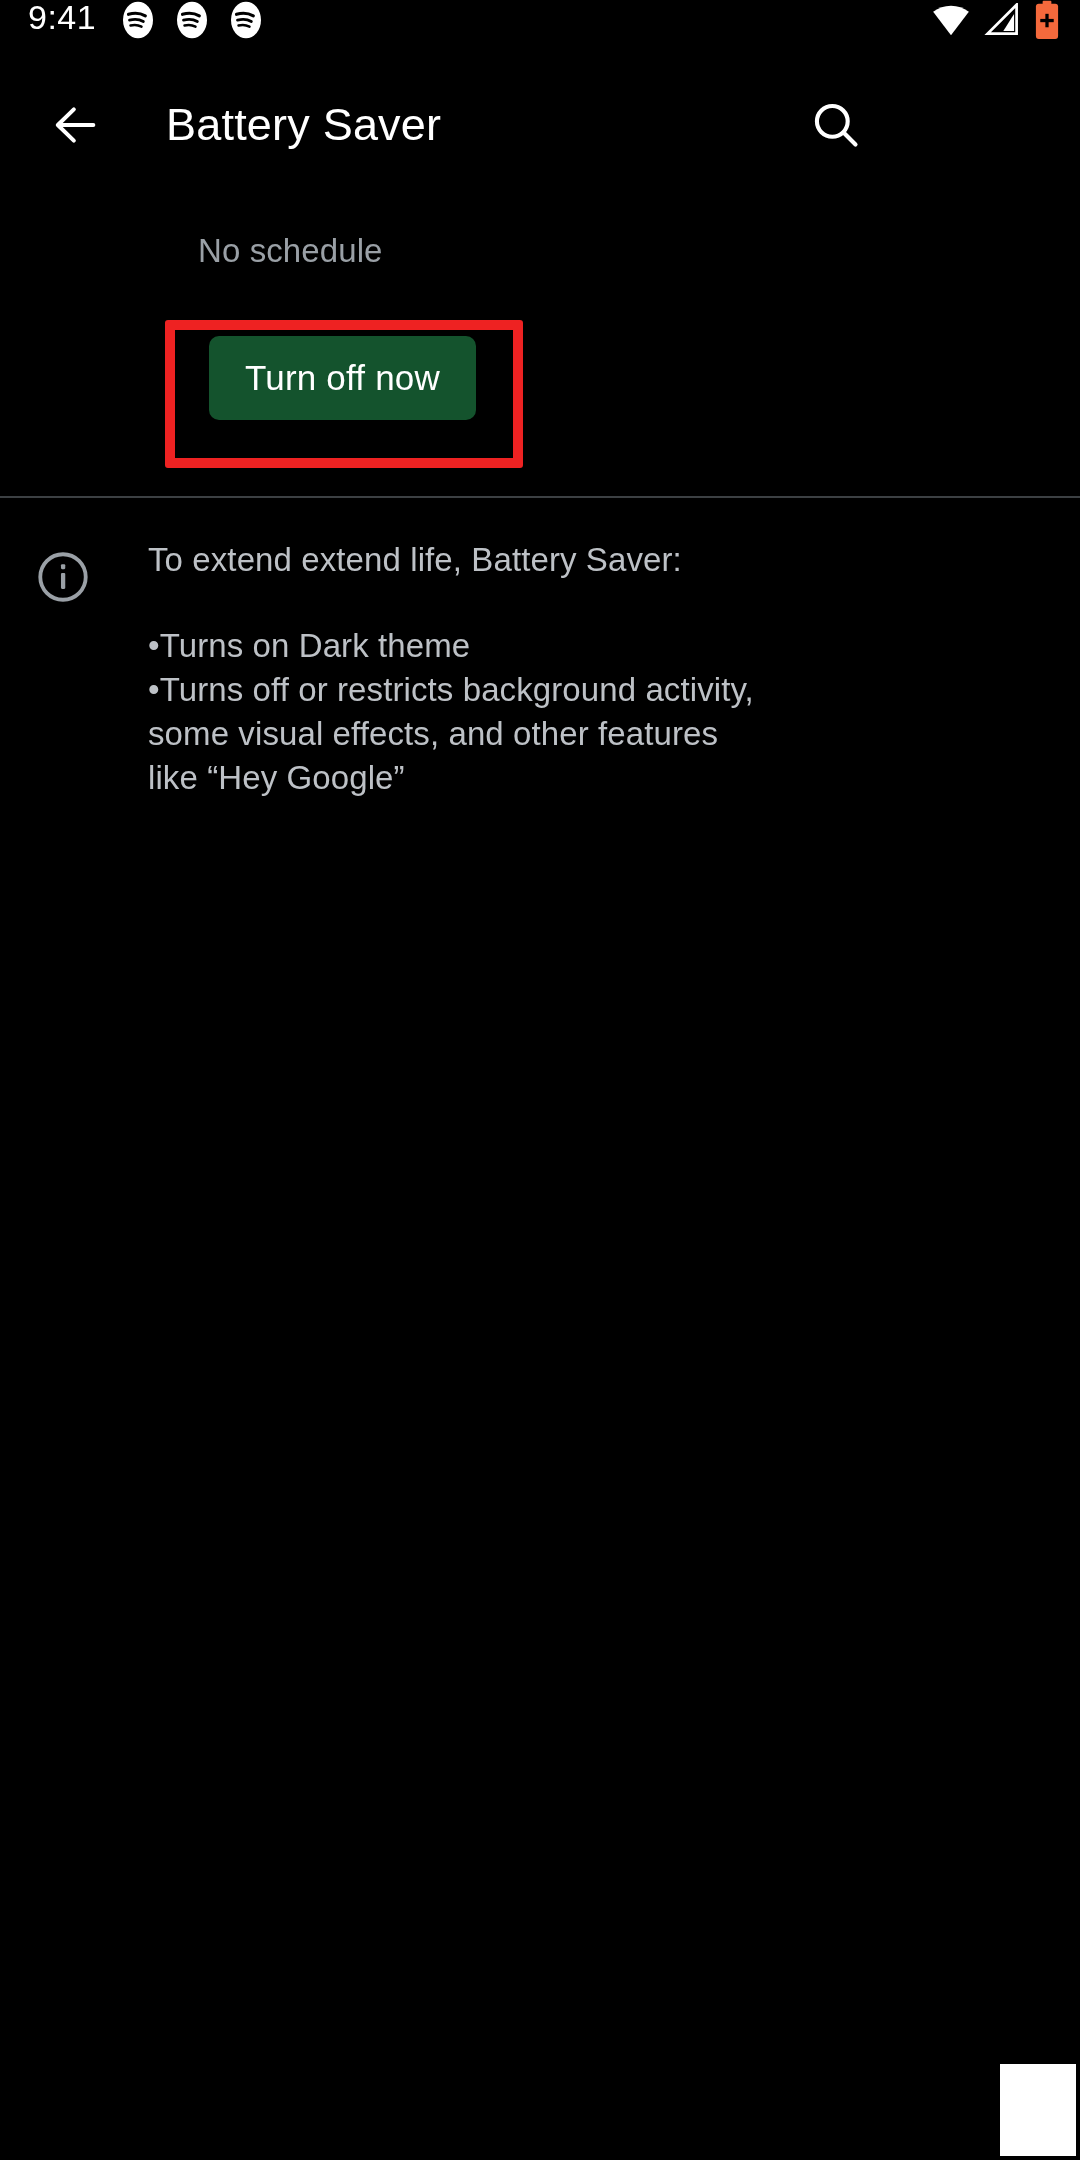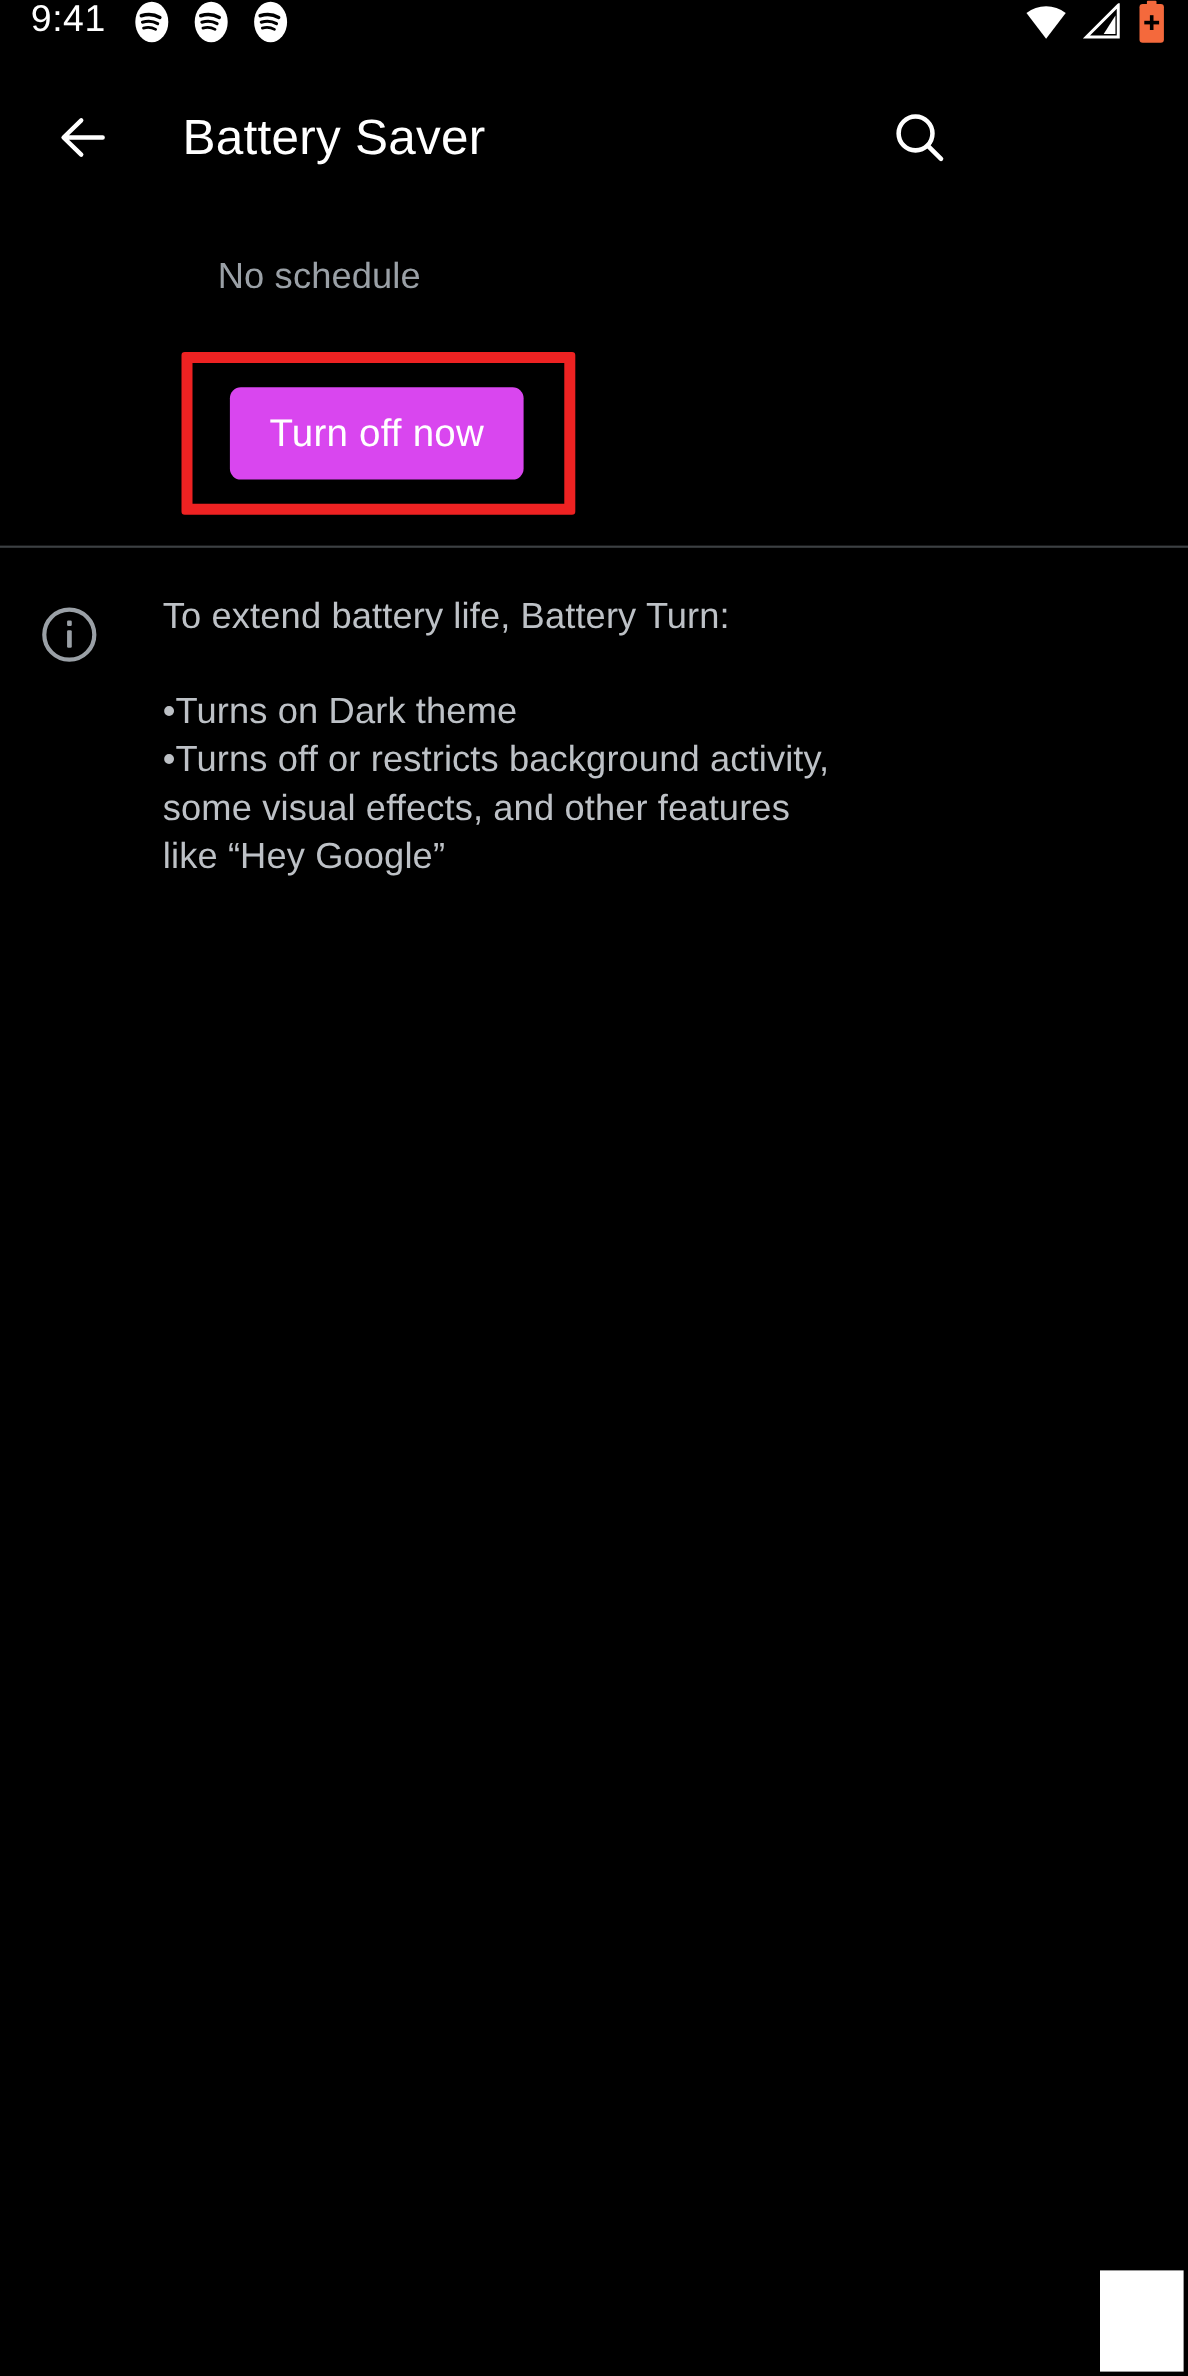--- a/index.html
+++ b/index.html
@@ -157,24 +157,24 @@
     top: 12px;
     width: 358px;
     height: 148px;
     border: 10px solid #ee2222;
     border-radius: 3px;
     pointer-events: none;
   }
   .turn-off-button {
     position: absolute;
     left: 209px;
-    top: 44px;
+    top: 28px;
     width: 267px;
     height: 84px;
-    background: #d946ef;
+    background: #14532d;
     border: none;
     border-radius: 10px;
     color: #ffffff;
     font-family: "Liberation Sans", sans-serif;
     font-size: 35px;
     font-weight: 400;
     letter-spacing: 0.2px;
     display: flex;
     align-items: center;
     justify-content: center;
@@ -298,21 +298,21 @@
 
   <div class="footer-info">
     <div class="info-icon-wrap">
       <svg width="54" height="54" viewBox="0 0 24 24">
         <circle cx="12" cy="12" r="10.1" stroke="#9aa0a6" stroke-width="1.7" fill="none"></circle>
         <rect x="11.1" y="10.2" width="1.9" height="7.1" rx="0.5" fill="#9aa0a6"></rect>
         <rect x="11.1" y="6.3" width="1.9" height="2.2" rx="0.5" fill="#9aa0a6"></rect>
       </svg>
     </div>
     <div class="info-text">
-      <div class="info-lead">To extend battery life, Battery Turn:</div>
+      <div class="info-lead">To extend extend life, Battery Saver:</div>
       <div class="info-bullets" style="white-space: pre-line;">•Turns on Dark theme
 •Turns off or restricts background activity, some visual effects, and other features like “Hey Google”</div>
     </div>
   </div>
 
 </div>
 
 <div class="bottom-square"></div>
 
 </body></html>

